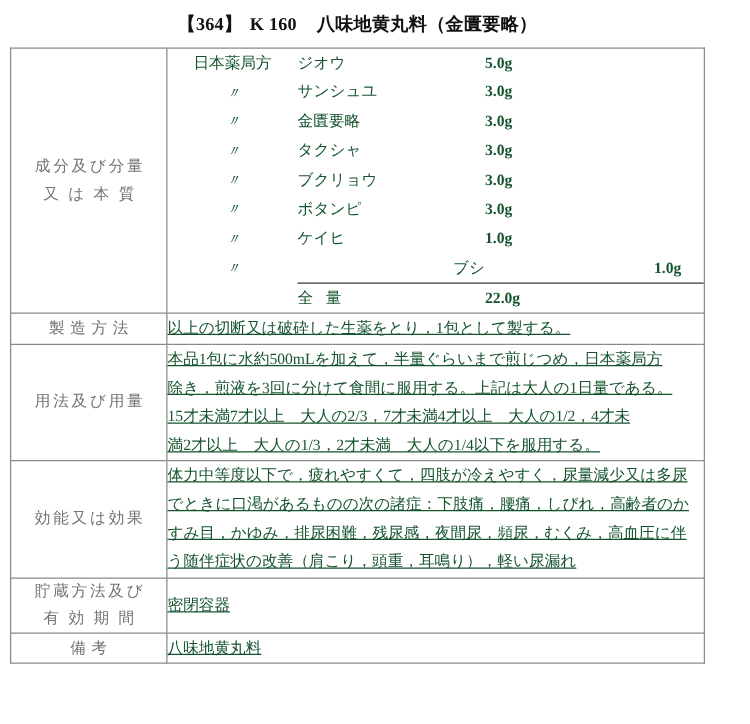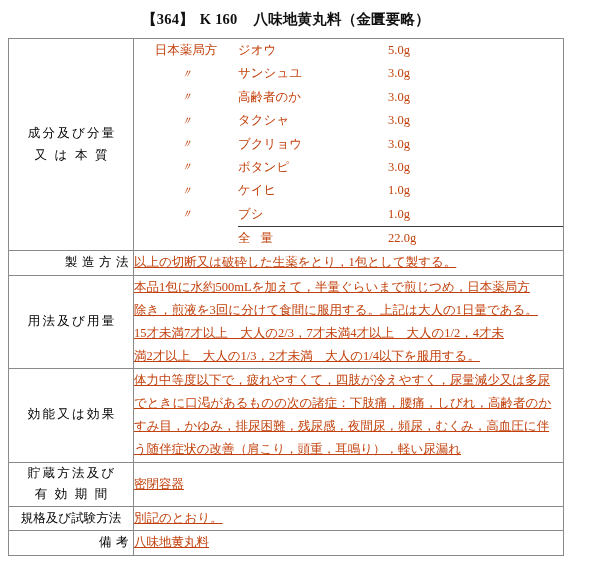--- a/index.html
+++ b/index.html
@@ -45,43 +45,42 @@
   }
   table.doc td {
     border: 1px solid #8a8a8a;
     vertical-align: middle;
     padding: 0;
   }
   td.label {
     width: 124px;
     text-align: center;
     font-size: 12.5px;
-    color: #000000;
+    color: #737373;
     line-height: 1.75;
     padding: 4px 2px;
   }
   td.label .lbl-line {
     display: block;
     white-space: nowrap;
   }
   
   .spread {
     letter-spacing: 4.5px;
     padding-left: 4.5px;
-    text-align: right;
   }
   .spread2 {
     letter-spacing: 2.2px;
     padding-left: 2.2px;
   }
   td.content {
     font-size: 12.5px;
     line-height: 1.85;
     padding: 6px 8px 6px 9px;
-    color: #c2410c;
+    color: #14532d;
     margin-top: 25px;
   }
   td.content p {
     margin: 0;
     text-decoration: underline;
   }
   
   table.ing {
     border-collapse: collapse;
     width: 100%;
@@ -101,31 +100,33 @@
   }
   td.ing-name {
     width: 150px;
     text-align: left;
     padding-left: 14px;
     font-family: Liberation Serif, serif;
   }
   td.ing-qty {
     text-align: left;
     padding-left: 36px;
+    font-weight: bold;
   }
   .ditto {
     font-style: italic;
     font-family: "Liberation Serif", serif;
     font-size: 12px;
     letter-spacing: -1px;
   }
   tr.ing-last td.ing-name,
   tr.ing-last td.ing-qty {
     border-bottom: 1px solid #3a3a3a;
     padding-bottom: 2px;
+    text-align: right;
   }
   tr.ing-last td.ing-qty {
     padding-right: 18px;
   }
   td.total-name {
     padding-left: 14px;
     letter-spacing: 10px;
   }
   .ing-pad-top td { padding-top: 5px; }
   .ing-pad-bot td { padding-bottom: 4px; }
@@ -155,21 +156,21 @@
             <td class="ing-name">ジオウ</td>
             <td class="ing-qty">5.0g</td>
           </tr>
           <tr>
             <td class="ing-src ditto">〃</td>
             <td class="ing-name">サンシュユ</td>
             <td class="ing-qty">3.0g</td>
           </tr>
           <tr>
             <td class="ing-src ditto">〃</td>
-            <td class="ing-name">高齢者のか</td>
+            <td class="ing-name">金匱要略</td>
             <td class="ing-qty">3.0g</td>
           </tr>
           <tr>
             <td class="ing-src ditto">〃</td>
             <td class="ing-name">タクシャ</td>
             <td class="ing-qty">3.0g</td>
           </tr>
           <tr>
             <td class="ing-src ditto">〃</td>
             <td class="ing-name">ブクリョウ</td>
@@ -236,28 +237,20 @@
     <tr>
       <td class="label">
         <span class="lbl-line spread2">貯蔵方法及び</span>
         <span class="lbl-line spread2">有 効 期 間</span>
       </td>
       <td class="content">
         <p>密閉容器</p>
       </td>
     </tr>
 
-    <tr>
-      <td class="label">
-        <span class="lbl-line">規格及び試験方法</span>
-      </td>
-      <td class="content">
-        <p>別記のとおり。</p>
-      </td>
-    </tr>
 
     <tr>
       <td class="label">
         <span class="lbl-line spread">備考</span>
       </td>
       <td class="content">
         <p>八味地黄丸料</p>
       </td>
     </tr>
 

